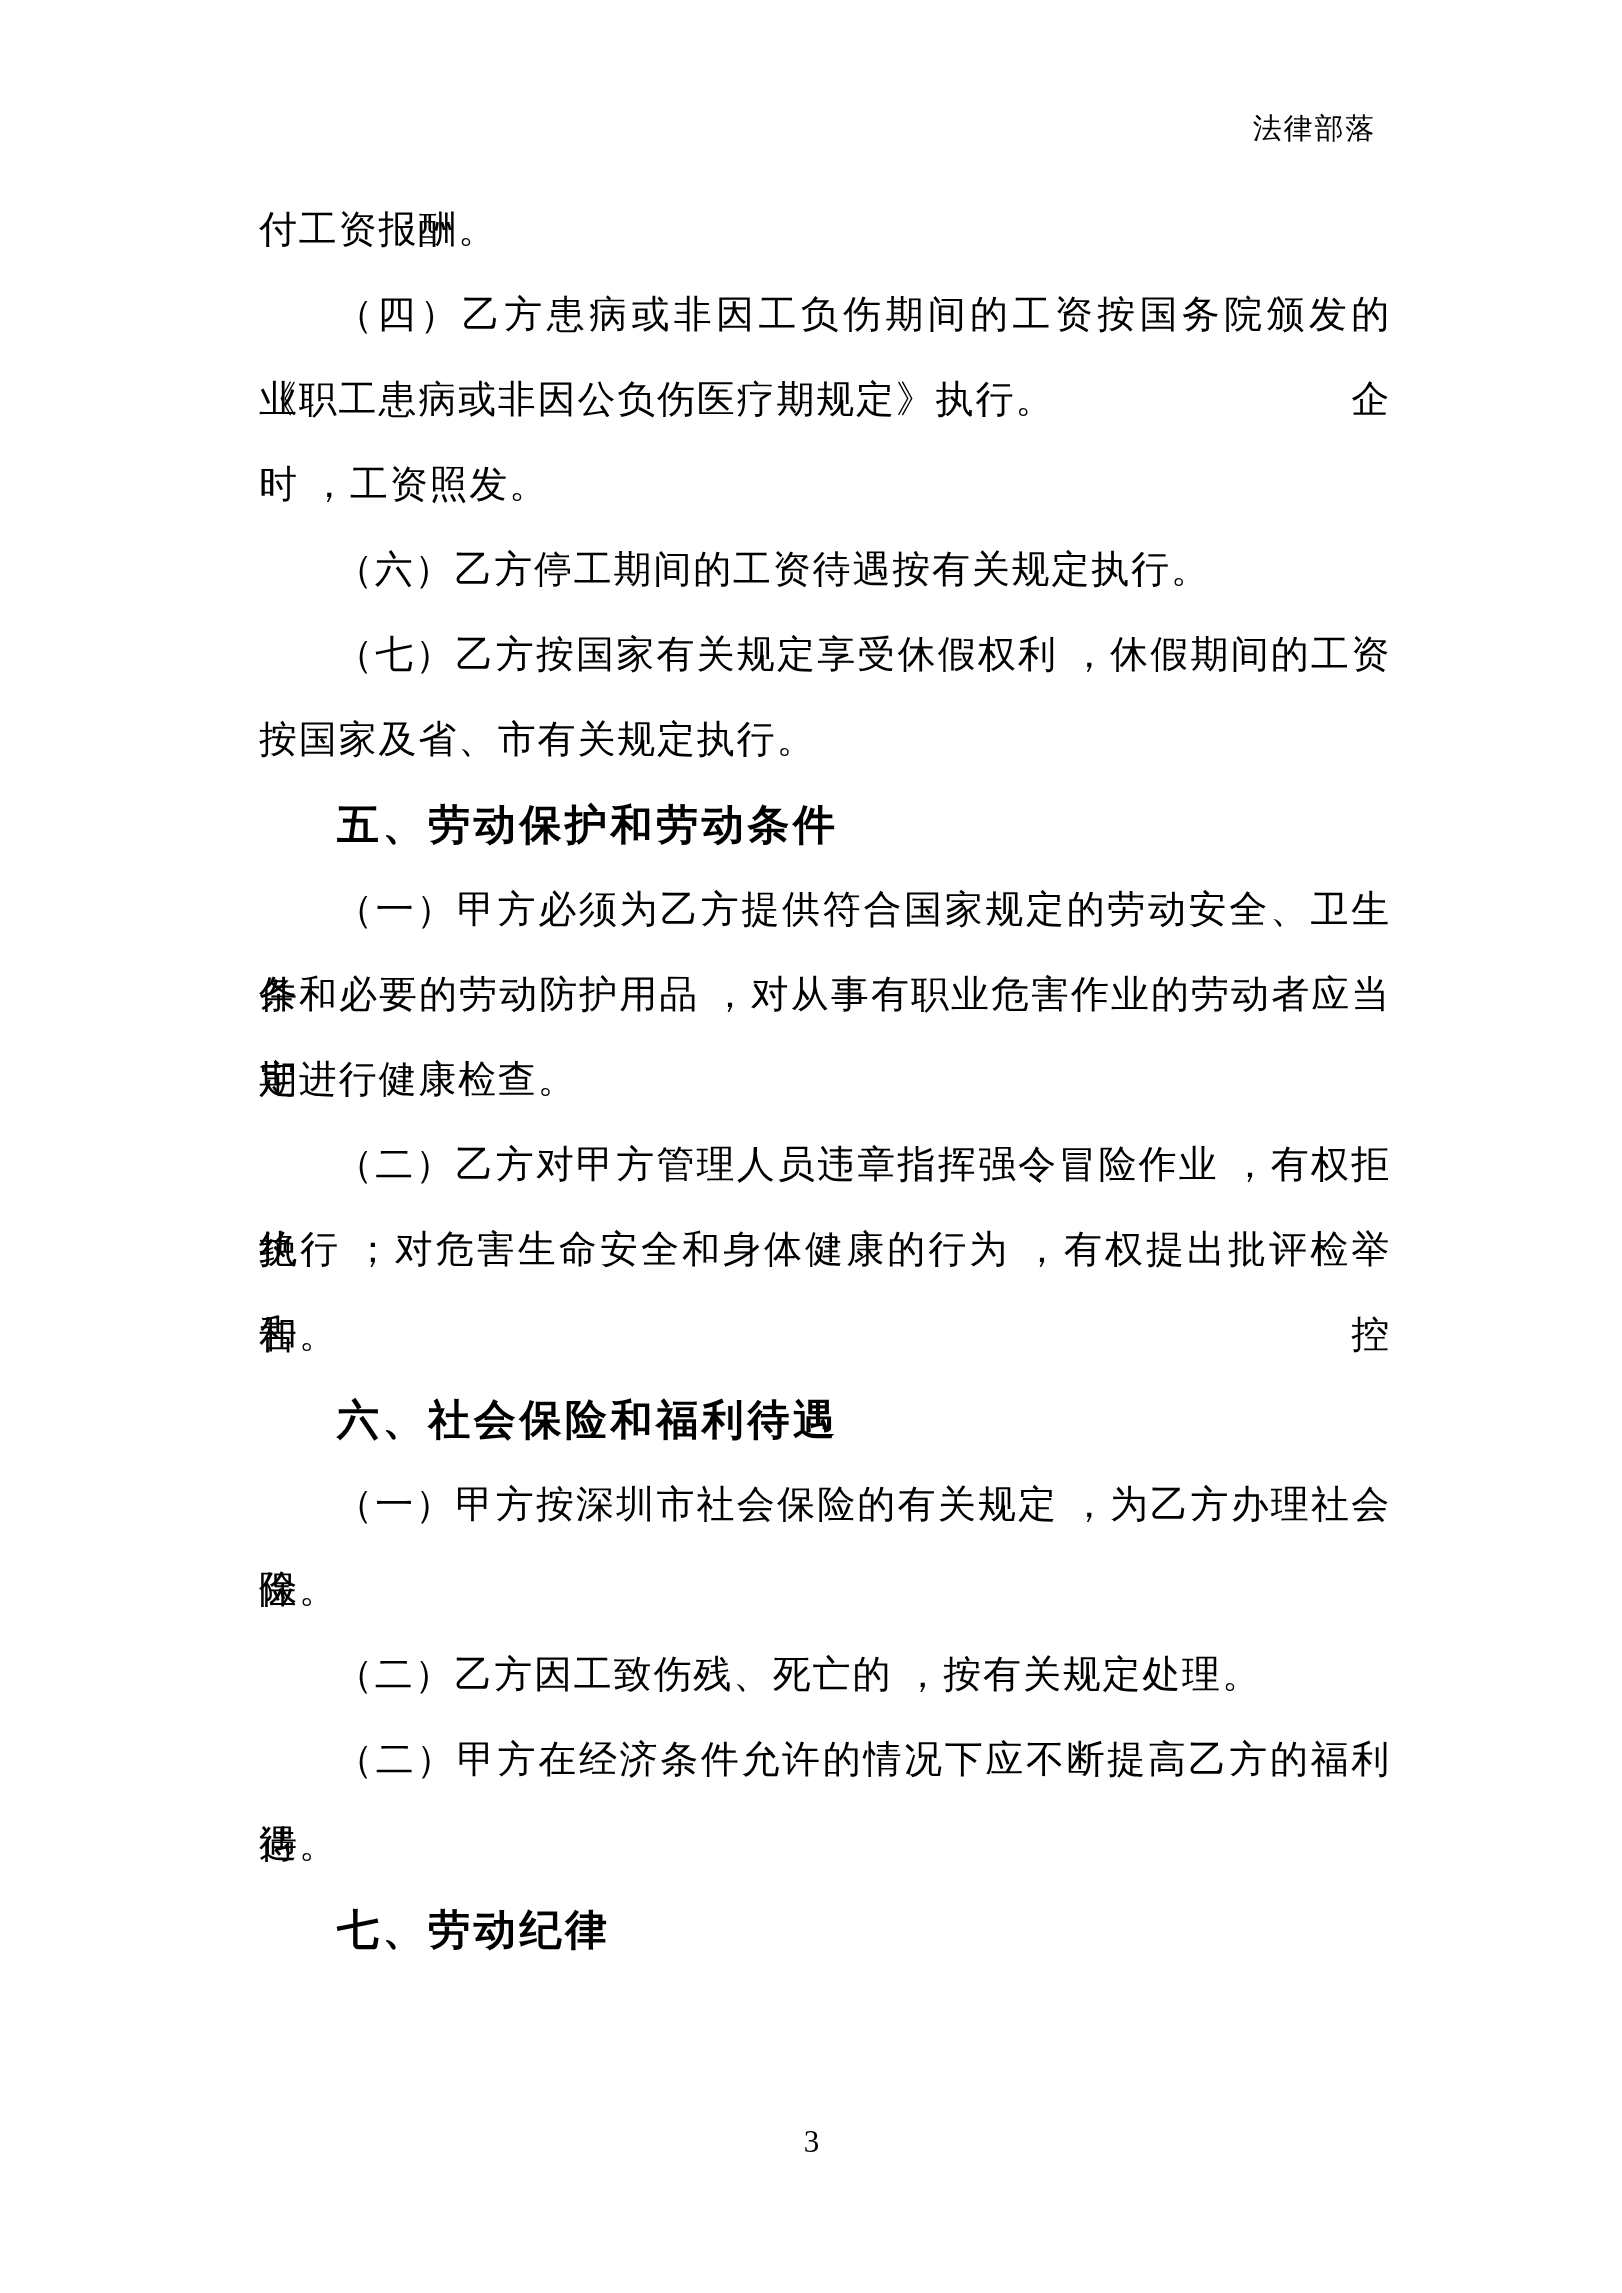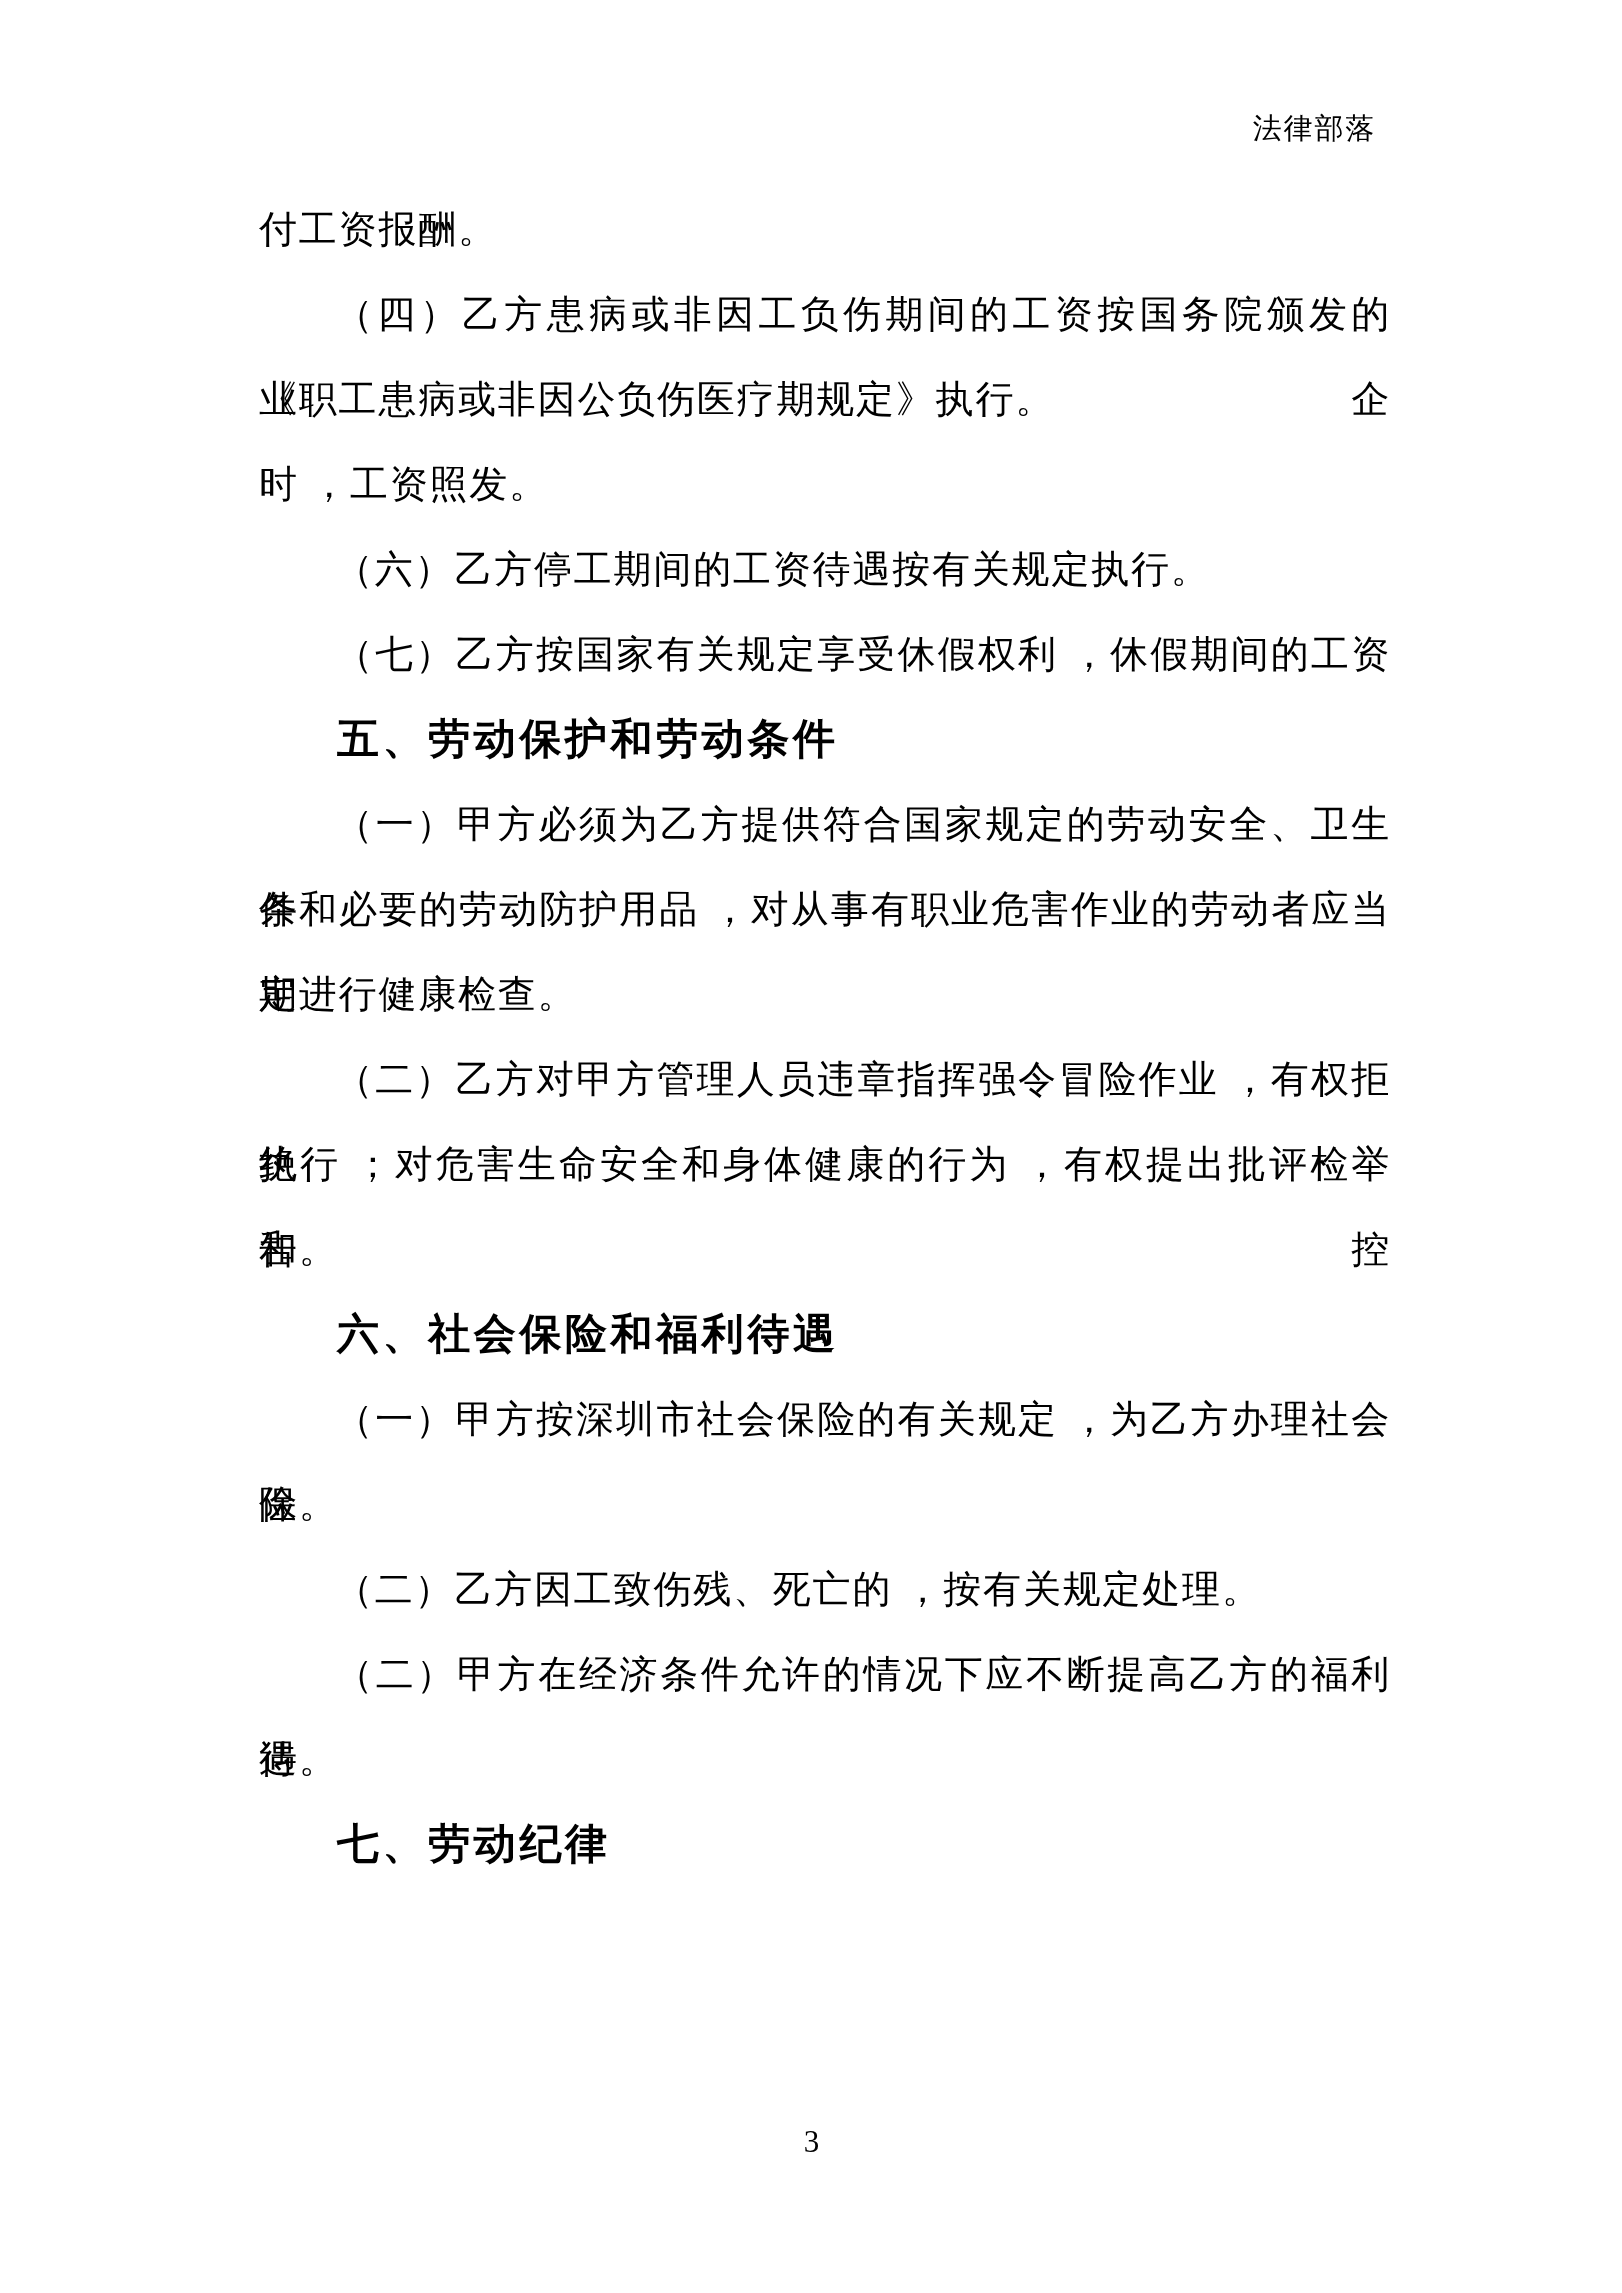--- a/index.html
+++ b/index.html
@@ -41,21 +41,21 @@
   }
   .line.fill {
     white-space: normal;
     text-align: justify;
     text-align-last: justify;
   }
   .line.indent {
     text-indent: 76px;
   }
   .line.heading {
-    font-family: Liberation Serif, serif;
+    font-family: Liberation Sans, sans-serif;
     font-weight: bold;
     font-size: 42px;
     letter-spacing: 3.6px;
     text-indent: 78px;
   }
   .page-number {
     position: absolute;
     top: 2124px;
     left: 0;
     width: 100%;
@@ -71,20 +71,21 @@
 
   <div class="brand">法律部落</div>
 
   <div class="content" id="content">
       <div class="line">付工资报酬。</div>
       <div class="line indent fill">（四）乙方患病或非因工负伤期间的工资按国务院颁发的《企</div>
       <div class="line">业职工患病或非因公负伤医疗期规定》执行。</div>
       <div class="line">时 ，工资照发。</div>
       <div class="line indent">（六）乙方停工期间的工资待遇按有关规定执行。</div>
       <div class="line indent fill">（七）乙方按国家有关规定享受休假权利 ，休假期间的工资</div>
+      <div class="line">按国家及省、市有关规定执行。</div>
       <div class="line heading">五、劳动保护和劳动条件</div>
       <div class="line indent fill">（一）甲方必须为乙方提供符合国家规定的劳动安全、卫生条</div>
       <div class="line fill">件和必要的劳动防护用品 ，对从事有职业危害作业的劳动者应当定</div>
       <div class="line">期进行健康检查。</div>
       <div class="line indent fill">（二）乙方对甲方管理人员违章指挥强令冒险作业 ，有权拒绝</div>
       <div class="line fill">执行 ；对危害生命安全和身体健康的行为 ，有权提出批评检举和控</div>
       <div class="line">告。</div>
       <div class="line heading">六、社会保险和福利待遇</div>
       <div class="line indent fill">（一）甲方按深圳市社会保险的有关规定 ，为乙方办理社会保</div>
       <div class="line">险。</div>

